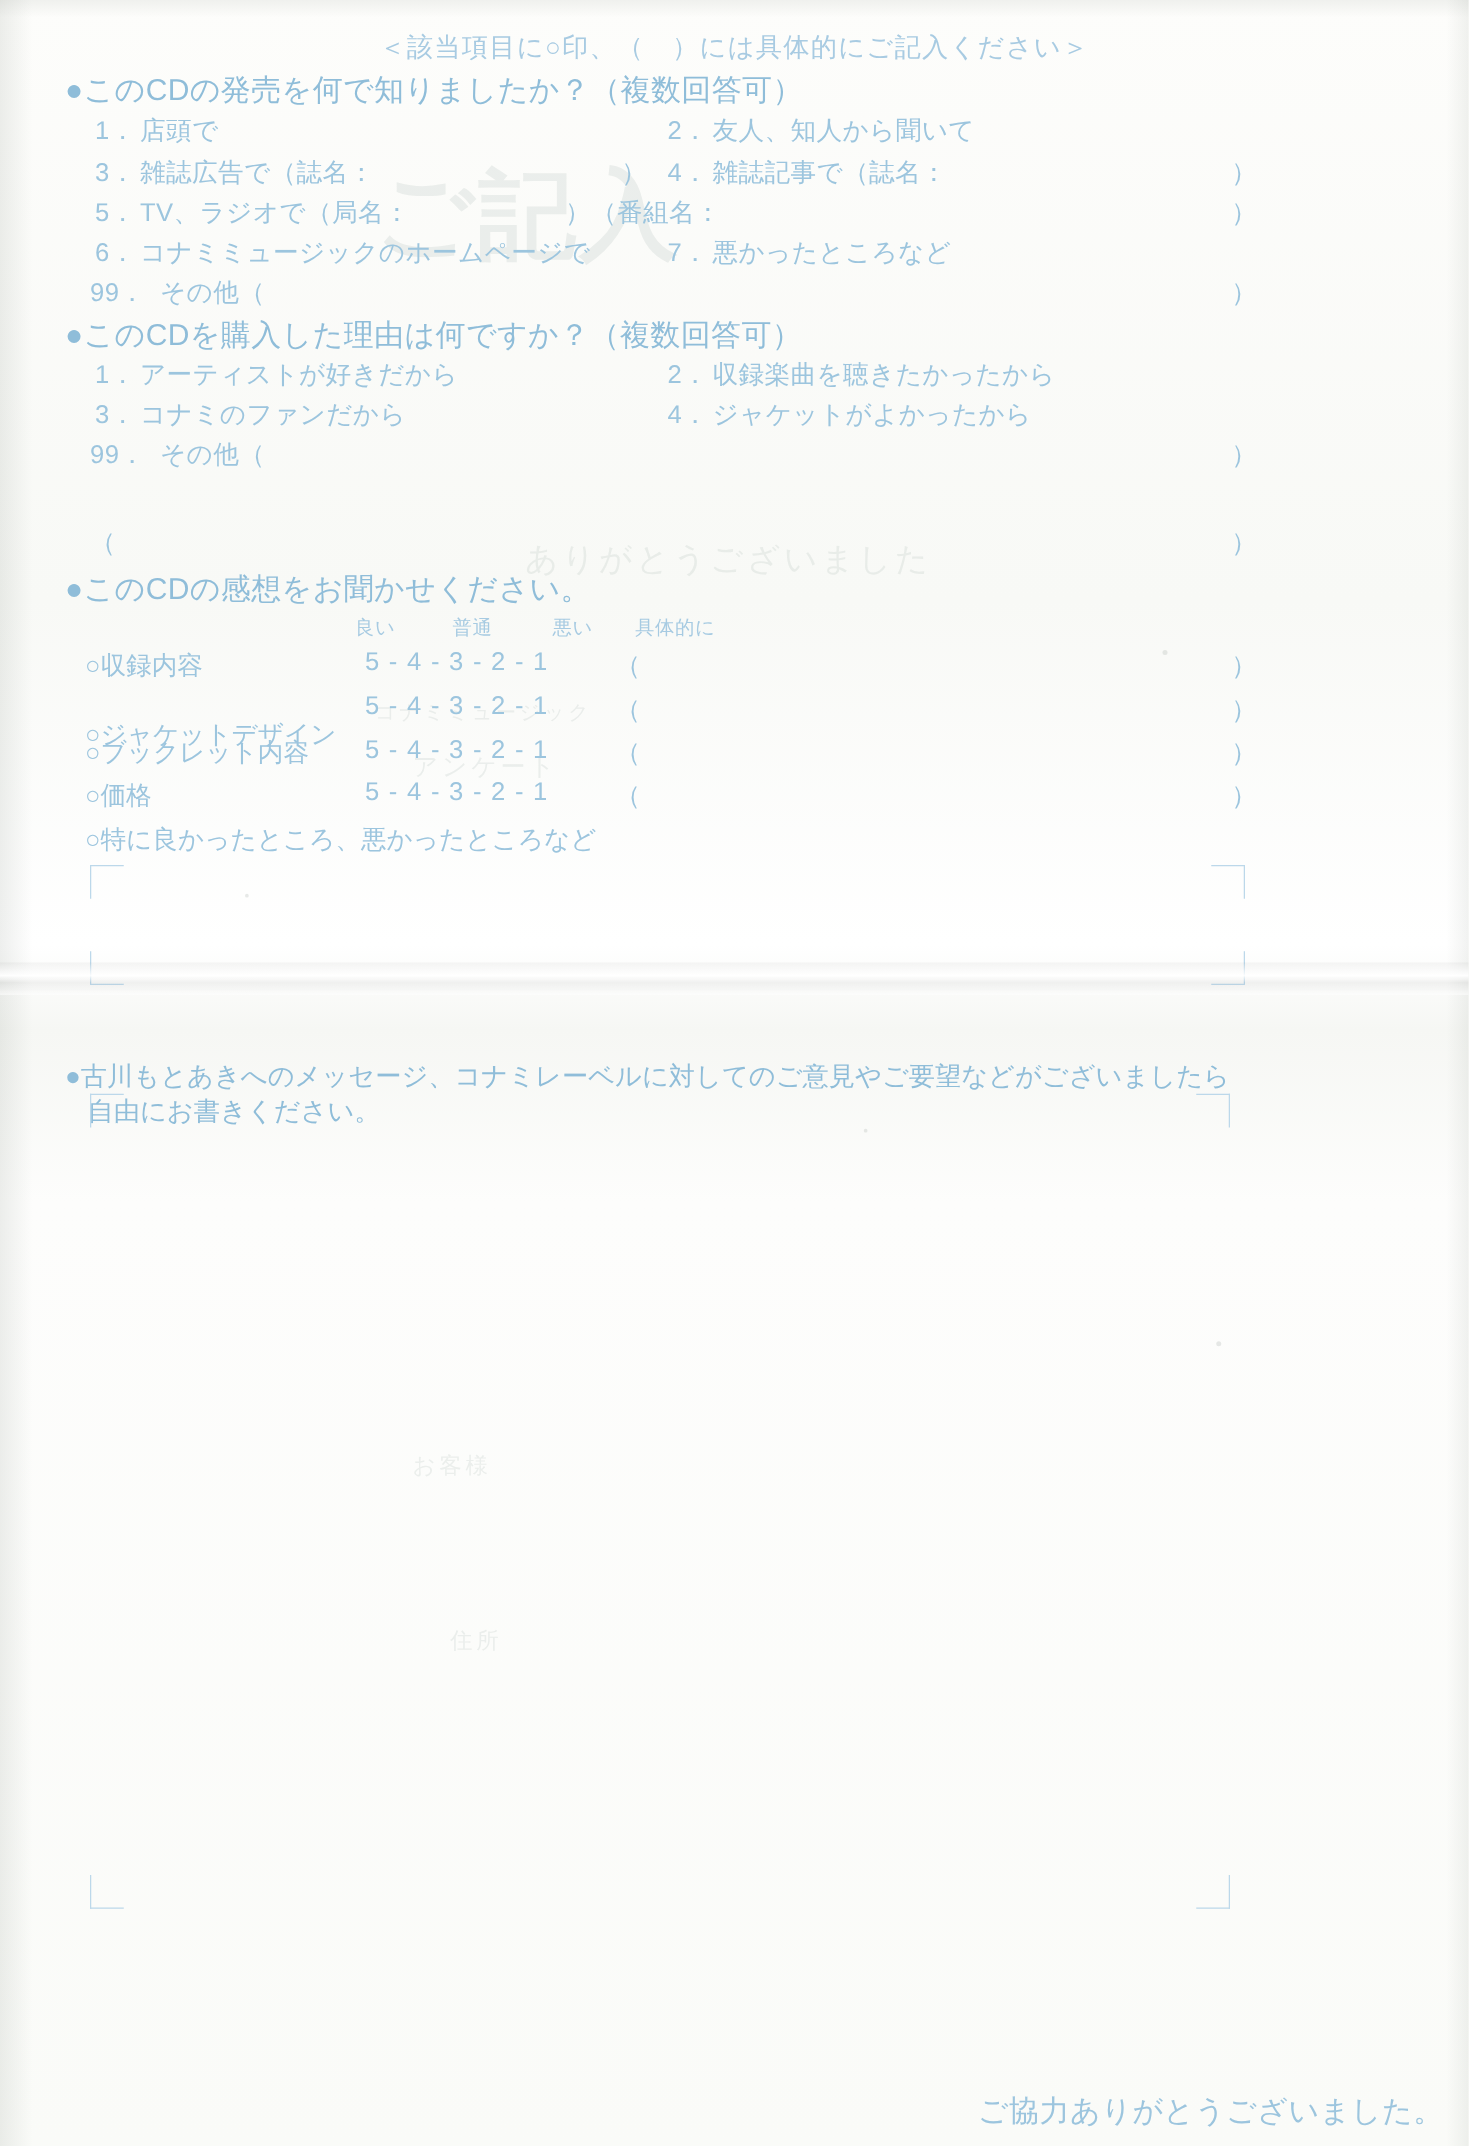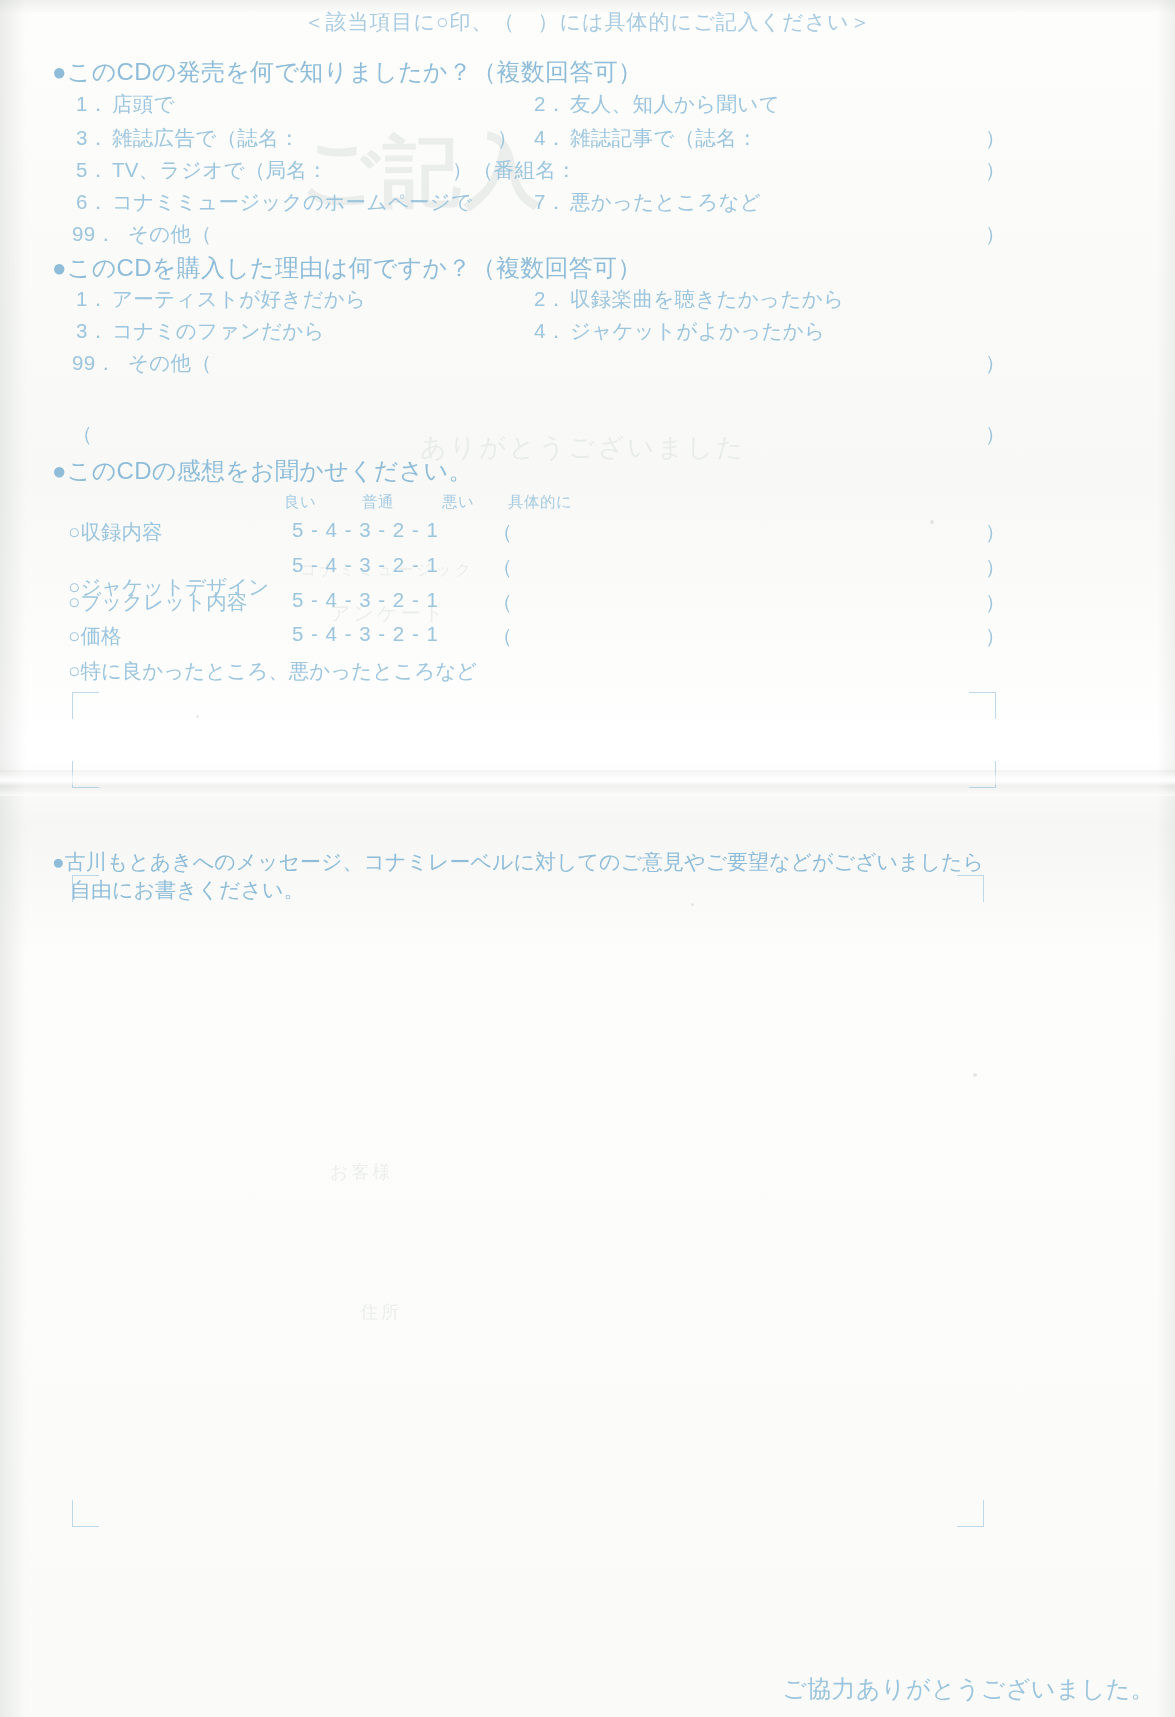--- a/index.html
+++ b/index.html
@@ -68,21 +68,21 @@
   .ghost-6 { top: 1300px; left: 360px; font-size: 18px; }
 
   .content {
     position: absolute;
     inset: 0;
     font-size: 20px;
   }
 
   .header-line {
     position: absolute;
-    top: 8px;
+    top: 24px;
     left: 0; right: 0;
     text-align: center;
     font-size: 21px;
     letter-spacing: 1px;
     color: #a8cbe2;
   }
 
   .q {
     position: absolute;
     left: 52px;

